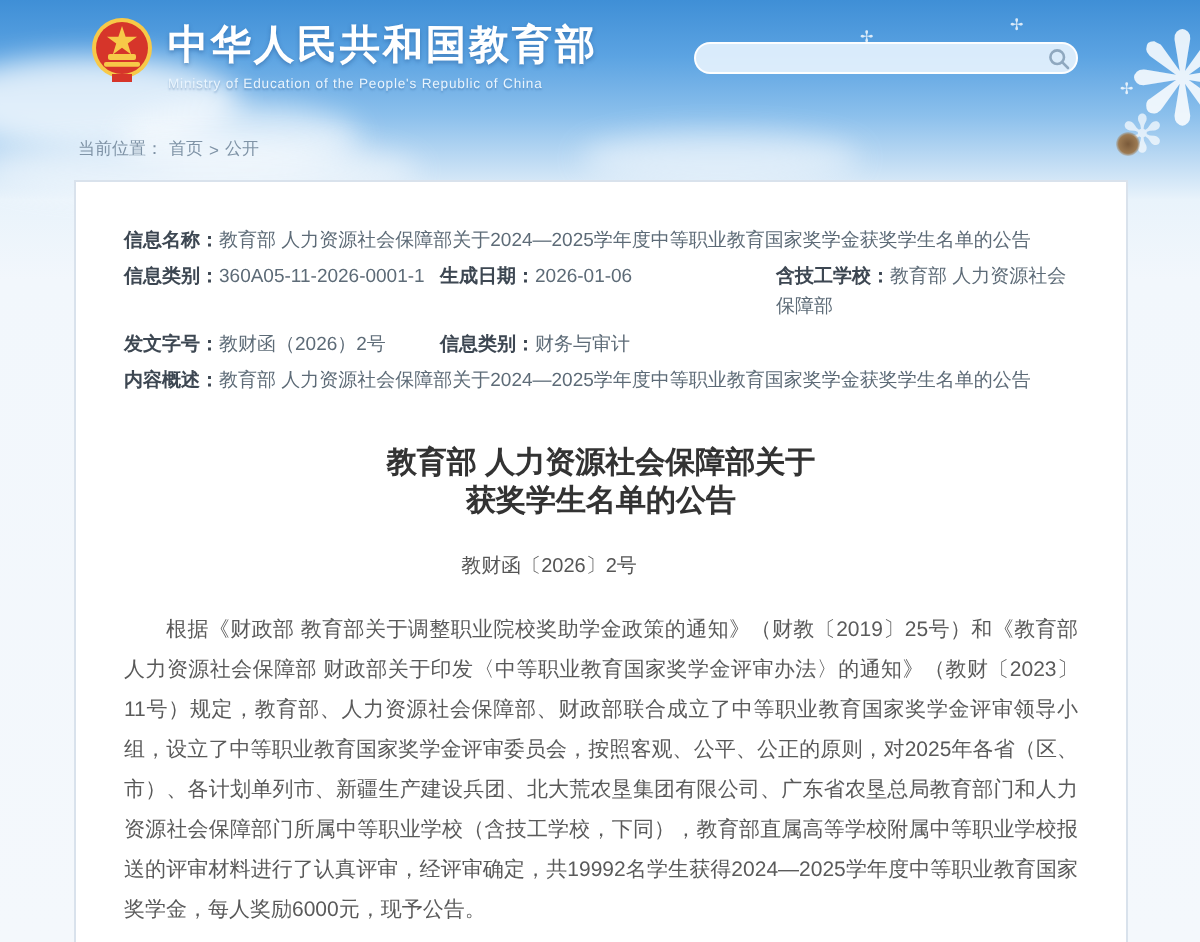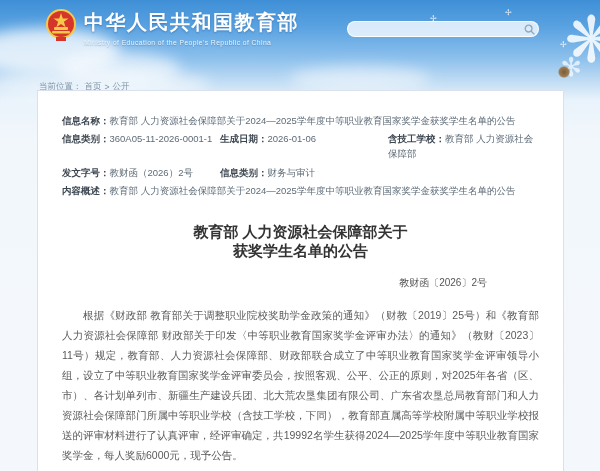--- a/index.html
+++ b/index.html
@@ -34,41 +34,41 @@
 
   .search-box { position:absolute; left:347px; top:21px; width:192px; height:16px;
     background:rgba(240,248,255,.85); border:1px solid rgba(255,255,255,.95);
     border-radius:9px; display:flex; align-items:center; }
   .search-input { flex:1; border:none; outline:none; background:transparent;
     font-size:9px; padding:0 6px; color:#456; height:100%; }
   .search-btn { border:none; background:transparent; width:18px; height:14px; cursor:pointer;
     display:flex; align-items:center; justify-content:center; padding:0; }
 
   
-  .breadcrumb { position:absolute; left:39px; top:81px; font-size:8.5px; color:#7f93a6;
+  .breadcrumb { position:absolute; left:39px; top:69px; font-size:8.5px; color:#7f93a6;
     display:flex; gap:3px; align-items:center; }
   .breadcrumb a { color:#7f93a6; text-decoration:none; cursor:pointer; }
 
   
   .panel { position:absolute; left:37px; top:90px; width:527px; height:400px;
     background:#ffffff; border:1px solid #d9e2ec; border-bottom:none; padding:22px 24px 0 24px; }
 
   .meta { font-size:9.5px; color:#5d6b77; line-height:1.6; }
   .meta .lbl { font-weight:bold; color:#3d4752; }
   .meta-row { display:flex; margin-bottom:3px; }
   .meta-row .cell { display:block; }
   .cell-index { width:158px; word-break:break-all; }
   .cell-date  { width:168px; }
   .cell-org   { flex:1; }
   .cell-docno { width:158px; }
   .cell-cat   { flex:1; }
 
   .doc-title { margin-top:24px; text-align:center; font-size:15px; font-weight:bold;
     color:#333; line-height:19px; }
-  .doc-number { margin-top:16px; text-align:right; padding-right:52px; font-size:10px; color:#555; }
+  .doc-number { margin-top:16px; text-align:center; padding-right:52px; font-size:10px; color:#555; }
 
   .doc-body p { margin-top:15px; font-size:10.5px; color:#5a5a5a; line-height:20px;
     text-align:justify; text-indent:2em; }
 </style>
 </head>
 <body>
 
 <div class="header">
   <div class="cloud c1"></div>
   <div class="cloud c2"></div>

